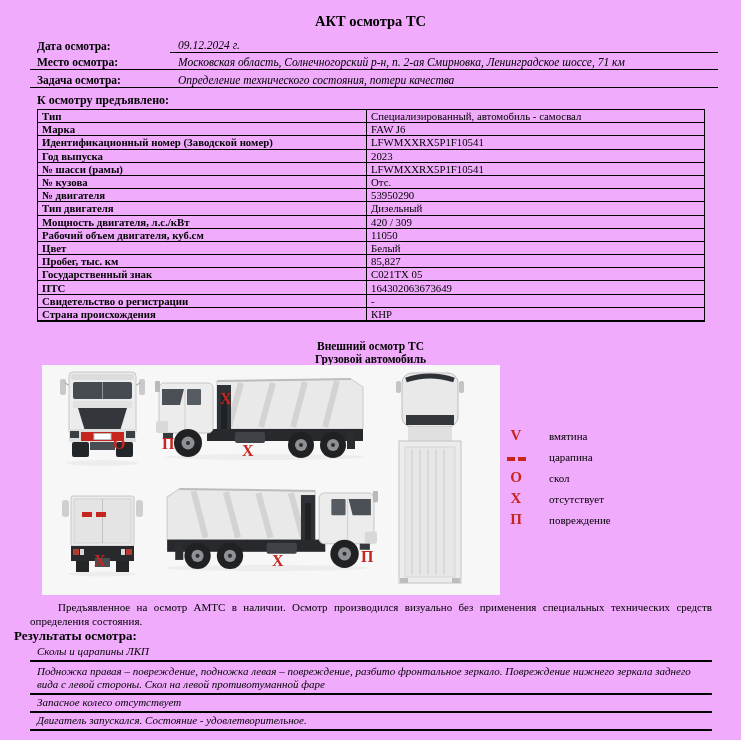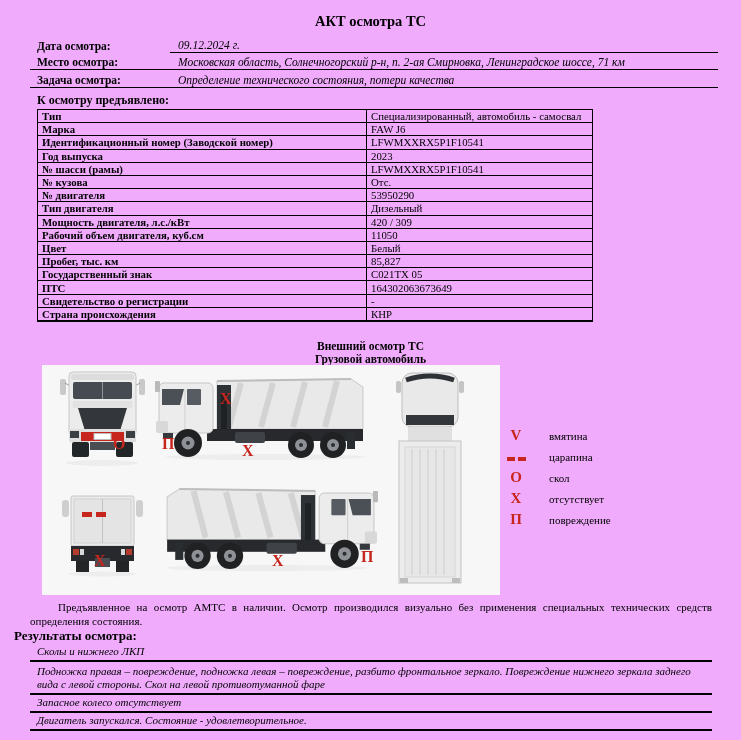--- a/index.html
+++ b/index.html
@@ -12,21 +12,21 @@
     font-weight:bold; font-size:14.5px;}
   
   .header-block{position:absolute; top:36px; left:30px; width:688px;}
   .hrow{display:flex; height:16.5px; align-items:flex-end;}
   .hrow.full{border-bottom:1.6px solid #000;}
   .hlabel{width:133px; font-weight:bold; font-size:11.5px; padding-left:7px; line-height:14px;}
   .hvalue{flex:1; font-style:italic; font-size:11.5px; padding-left:8px; line-height:14px;}
   .hrow.partial .hvalue{border-bottom:1.6px solid #000;}
   
   .presented-heading{position:absolute; top:93px; left:37px; font-weight:bold; font-size:12px;}
-  table.spec{position:absolute; top:109px; left:37px; width:556px; border-collapse:collapse;
+  table.spec{position:absolute; top:109px; left:37px; width:668px; border-collapse:collapse;
     font-size:10.8px;}
   table.spec td{border:1px solid #000; height:12.2px; padding:0 4px; line-height:12px;
     white-space:nowrap; overflow:hidden;}
   table.spec td.lbl{width:320px; font-weight:bold;}
   table.spec{border-bottom:2px solid #000;}
   
   .ext-heading{position:absolute; top:340px; left:0; width:741px; text-align:center;
     font-weight:bold; font-size:11.5px; line-height:13px;}
   .diagram{position:absolute; top:364px; left:37px; width:668px; height:233px;}
   .diagram-bg{position:absolute; left:5px; top:1px; width:458px; height:230px; background:#f7f7f7;}
@@ -304,19 +304,19 @@
         <span class="legend-label">повреждение</span>
       </div>
     </div>
   </div>
 
   <div class="availability">Предъявленное на осмотр АМТС в наличии. Осмотр производился визуально без применения специальных технических средств определения состояния.</div>
 
   <div class="results-heading">Результаты осмотра:</div>
 
   <div class="results">
-    <div class="result-row first">Сколы и нижнего ЛКП</div>
+    <div class="result-row first">Сколы и царапины ЛКП</div>
     <div class="result-row">Подножка правая – повреждение, подножка левая – повреждение, разбито фронтальное зеркало. Повреждение нижнего зеркала заднего вида с левой стороны. Скол на левой противотуманной фаре</div>
     <div class="result-row">Запасное колесо отсутствует</div>
     <div class="result-row">Двигатель запускался. Состояние - удовлетворительное.</div>
   </div>
 
 </div>
 
 </body></html>

